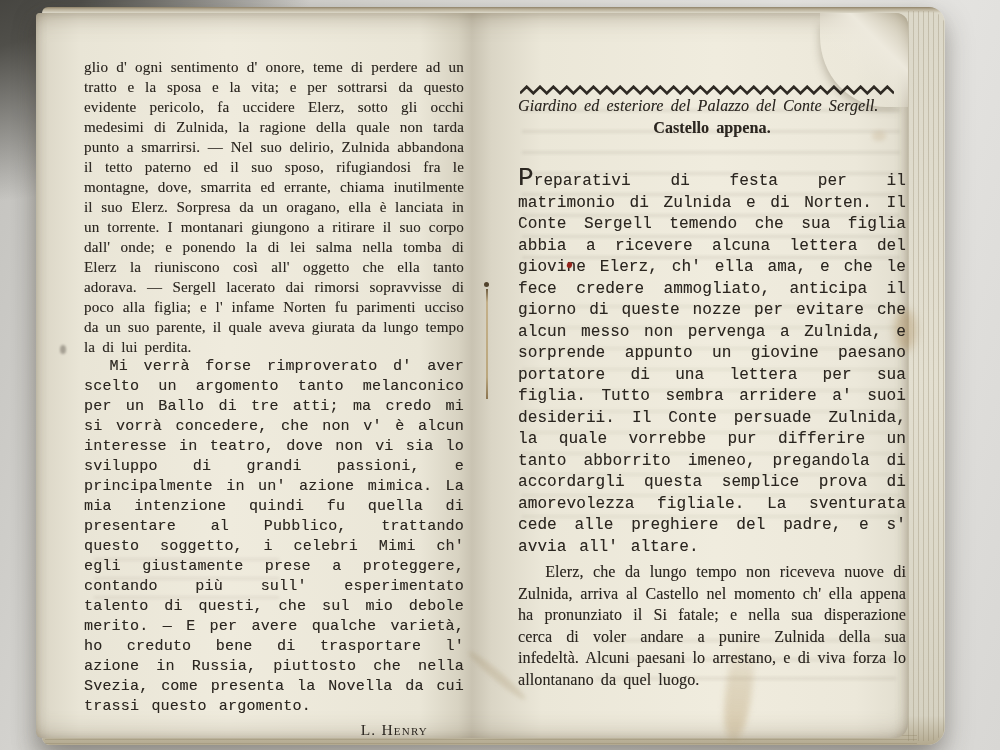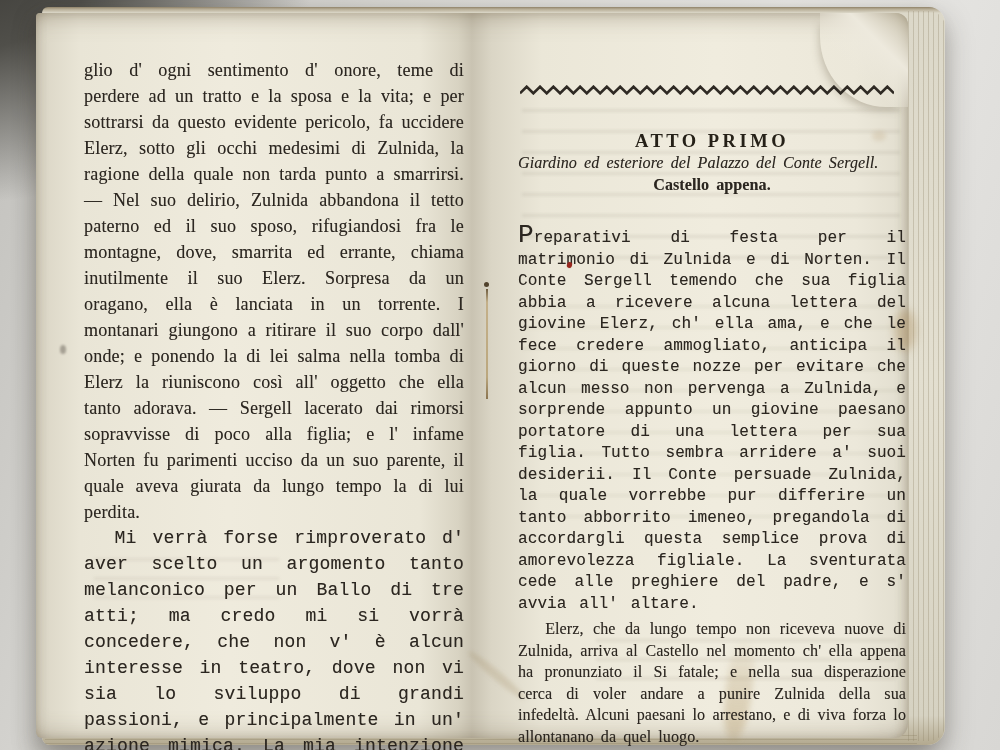--- a/index.html
+++ b/index.html
@@ -50,21 +50,21 @@
     content:"";position:absolute;left:-2px;top:-7px;width:5px;height:5px;border-radius:50%;background:#51422c;
   }
   
   .text-col{position:absolute;z-index:2;color:var(--ink,#2b2620);}
   .left-col{left:48px;top:44px;width:380px;}
   .right-col{left:482px;top:72px;width:388px;}
   .text-col p{
     margin:0;text-align:justify;
     text-shadow:0.2px 0.2px 0 rgba(43,38,32,.35);
   }
-  .left-col p{font-size:18px;line-height:26px;word-spacing:3px;letter-spacing:.2px;}
+  .left-col p{font-size:15px;line-height:20px;word-spacing:3px;letter-spacing:.2px;}
   .left-col p.indented{text-indent:1.7em;font-family:Liberation Mono, monospace;}
   .signature{
     margin-top:4px;text-align:right;padding-right:36px;
     font-variant:small-caps;letter-spacing:1.2px;font-size:15.5px;
   }
   .right-col p{font-size:16px;line-height:21.5px;word-spacing:3px;letter-spacing:.1px;}
   .zigzag{height:10px;margin:0 12px 0 2px;}
   .zigzag svg{display:block;width:100%;height:10px;}
   .act-title{
     margin:36px 0 0;text-align:center;font-size:18.5px;font-weight:700;
@@ -127,28 +127,28 @@
   <div class="stain speck-1"></div>
   <div class="stain speck-2"></div>
 
   <div class="corner-curl"></div>
   <div class="binding-thread"></div>
   <div class="red-ink-mark"></div>
 
   <div class="text-col left-col">
     <p>glio d' ogni sentimento d' onore, teme di perdere ad un tratto e la sposa e la vita; e per sottrarsi da questo evidente pericolo, fa uccidere Elerz, sotto gli occhi medesimi di Zulnida, la ragione della quale non tarda punto a smarrirsi. — Nel suo delirio, Zulnida abbandona il tetto paterno ed il suo sposo, rifugiandosi fra le montagne, dove, smarrita ed errante, chiama inutilmente il suo Elerz. Sorpresa da un oragano, ella è lanciata in un torrente. I montanari giungono a ritirare il suo corpo dall' onde; e ponendo la di lei salma nella tomba di Elerz la riuniscono così all' oggetto che ella tanto adorava. — Sergell lacerato dai rimorsi sopravvisse di poco alla figlia; e l' infame Norten fu parimenti ucciso da un suo parente, il quale aveva giurata da lungo tempo la di lui perdita.</p>
     <p class="indented">Mi verrà forse rimproverato d' aver scelto un argomento tanto melanconico per un Ballo di tre atti; ma credo mi si vorrà concedere, che non v' è alcun interesse in teatro, dove non vi sia lo sviluppo di grandi passioni, e principalmente in un' azione mimica. La mia intenzione quindi fu quella di presentare al Pubblico, trattando questo soggetto, i celebri Mimi ch' egli giustamente prese a proteggere, contando più sull' esperimentato talento di questi, che sul mio debole merito. — E per avere qualche varietà, ho creduto bene di trasportare l' azione in Russia, piuttosto che nella Svezia, come presenta la Novella da cui trassi questo argomento.</p>
+    <div class="signature">L. Henry</div>
   </div>
 
   <div class="text-col right-col">
     <div class="zigzag">
       <svg viewBox="0 0 364 9" preserveAspectRatio="none" aria-hidden="true">
         <polyline fill="none" stroke="#2f2a24" stroke-width="2.4" points="0,7.5 6.5,1.5 13,7.5 19.5,1.5 26,7.5 32.5,1.5 39,7.5 45.5,1.5 52,7.5 58.5,1.5 65,7.5 71.5,1.5 78,7.5 84.5,1.5 91,7.5 97.5,1.5 104,7.5 110.5,1.5 117,7.5 123.5,1.5 130,7.5 136.5,1.5 143,7.5 149.5,1.5 156,7.5 162.5,1.5 169,7.5 175.5,1.5 182,7.5 188.5,1.5 195,7.5 201.5,1.5 208,7.5 214.5,1.5 221,7.5 227.5,1.5 234,7.5 240.5,1.5 247,7.5 253.5,1.5 260,7.5 266.5,1.5 273,7.5 279.5,1.5 286,7.5 292.5,1.5 299,7.5 305.5,1.5 312,7.5 318.5,1.5 325,7.5 331.5,1.5 338,7.5 344.5,1.5 351,7.5 357.5,1.5 364,7.5"></polyline>
       </svg>
     </div>
-    <h2 class="act-title">ATTO PRIMO</h2>
     <p class="scene">Giardino ed esteriore del Palazzo del Conte Sergell.</p>
     <p class="direction">Castello appena.</p>
     <p class="lead">Preparativi di festa per il matrimonio di Zulnida e di Norten. Il Conte Sergell temendo che sua figlia abbia a ricevere alcuna lettera del giovine Elerz, ch' ella ama, e che le fece credere ammogliato, anticipa il giorno di queste nozze per evitare che alcun messo non pervenga a Zulnida, e sorprende appunto un giovine paesano portatore di una lettera per sua figlia. Tutto sembra arridere a' suoi desiderii. Il Conte persuade Zulnida, la quale vorrebbe pur differire un tanto abborrito imeneo, pregandola di accordargli questa semplice prova di amorevolezza figliale. La sventurata cede alle preghiere del padre, e s' avvia all' altare.</p>
     <p class="indented2">Elerz, che da lungo tempo non riceveva nuove di Zulnida, arriva al Castello nel momento ch' ella appena ha pronunziato il Si fatale; e nella sua disperazione cerca di voler andare a punire Zulnida della sua infedeltà. Alcuni paesani lo arrestano, e di viva forza lo allontanano da quel luogo.</p>
   </div>
 
 </div>
 
 </body></html>

